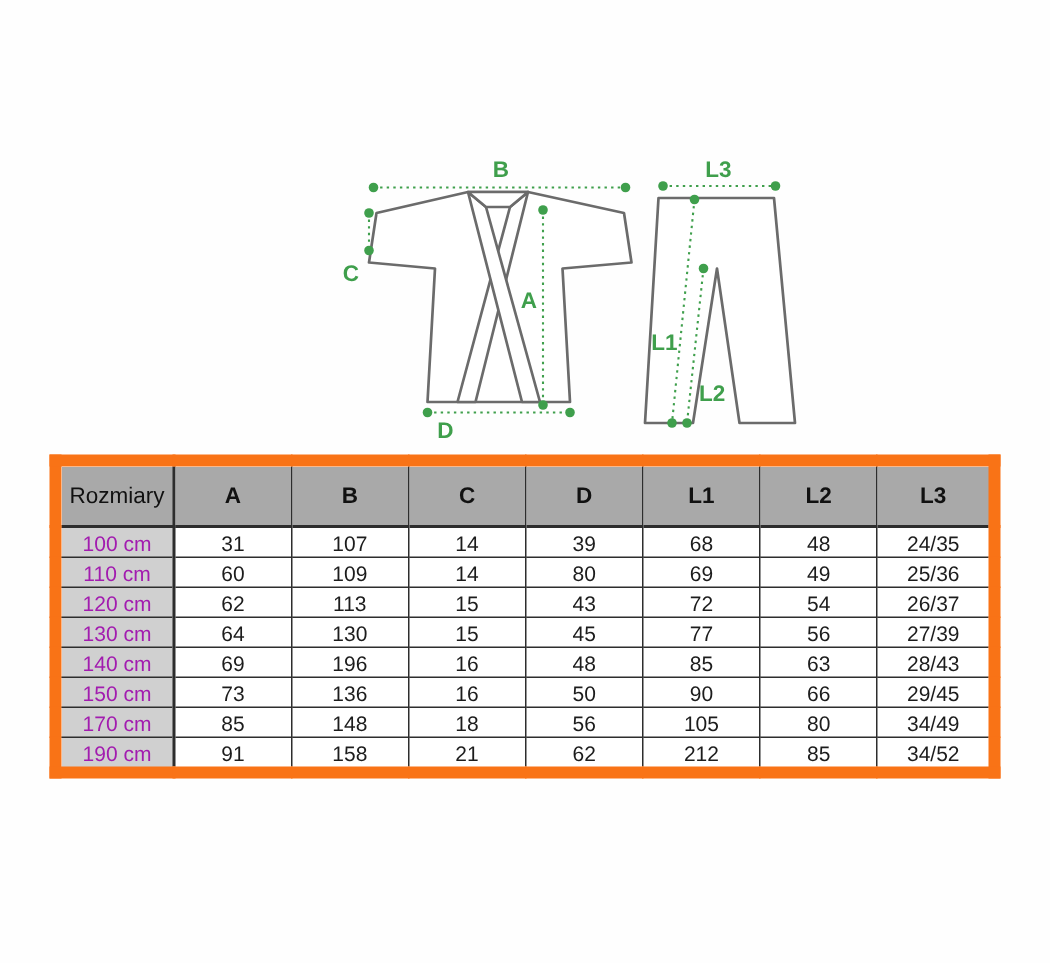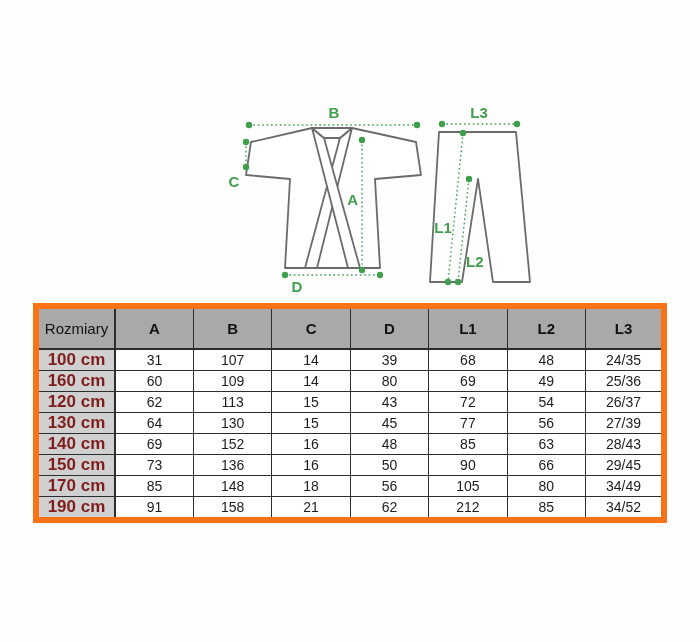--- a/index.html
+++ b/index.html
@@ -11,33 +11,33 @@
   .diagram{position:absolute;left:220px;top:100px;width:330px;height:200px;}
   .garment{fill:#ffffff;stroke:var(--outline,#6b6b6b);stroke-width:1.8;stroke-linejoin:round;}
   .dim{stroke:var(--accent,#3f9f4c);stroke-width:1.4;fill:none;stroke-dasharray:1.6 2.8;}
   .dot{fill:var(--accent,#3f9f4c);stroke:none;}
   .dim-label{fill:var(--accent,#3f9f4c);font-family:"Liberation Sans",sans-serif;
              font-size:15px;font-weight:bold;}
   
   .size-table{
     position:absolute;left:33px;top:303px;width:634px;
     border-collapse:collapse;table-layout:fixed;
-    border:6px solid #f97316;
+    border:8px solid #f97316;
   }
   .size-table th,.size-table td{
     border:1px solid #2d2d2d;text-align:center;vertical-align:middle;
     padding:0;overflow:hidden;white-space:nowrap;
   }
   .size-table thead th{
     background:#a9a9a9;height:39px;font-size:15px;font-weight:bold;color:#111;
     border-bottom-width:2px;
   }
   .size-table thead th.first{font-weight:normal;border-right-width:2px;}
   .size-table td.size-col{
-    background:#d0d0d0;font-weight:bold;font-size:17px;color:#7f1d1d;
+    background:#d0d0d0;font-weight:normal;font-size:14px;color:#a21caf;
     border-right-width:2px;
   }
   .size-table tbody td{height:19px;font-size:14px;color:#1c1c1c;background:#ffffff;}
 </style>
 </head>
 <body>
 
 <div class="canvas">
 
   <svg class="diagram" viewBox="0 0 330 200" width="330" height="200">
@@ -117,21 +117,21 @@
           <td class="size-col">100 cm</td>
           <td>31</td>
           <td>107</td>
           <td>14</td>
           <td>39</td>
           <td>68</td>
           <td>48</td>
           <td>24/35</td>
         </tr>
         <tr>
-          <td class="size-col">160 cm</td>
+          <td class="size-col">110 cm</td>
           <td>60</td>
           <td>109</td>
           <td>14</td>
           <td>80</td>
           <td>69</td>
           <td>49</td>
           <td>25/36</td>
         </tr>
         <tr>
           <td class="size-col">120 cm</td>
@@ -149,21 +149,21 @@
           <td>130</td>
           <td>15</td>
           <td>45</td>
           <td>77</td>
           <td>56</td>
           <td>27/39</td>
         </tr>
         <tr>
           <td class="size-col">140 cm</td>
           <td>69</td>
-          <td>152</td>
+          <td>196</td>
           <td>16</td>
           <td>48</td>
           <td>85</td>
           <td>63</td>
           <td>28/43</td>
         </tr>
         <tr>
           <td class="size-col">150 cm</td>
           <td>73</td>
           <td>136</td>

